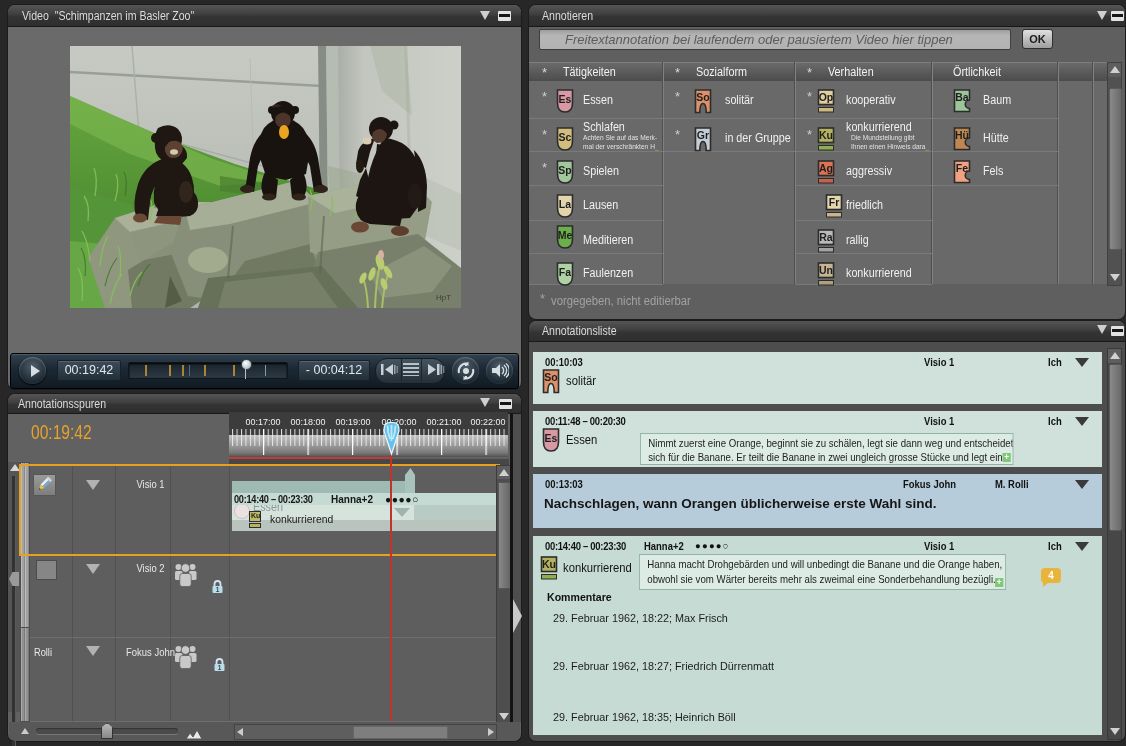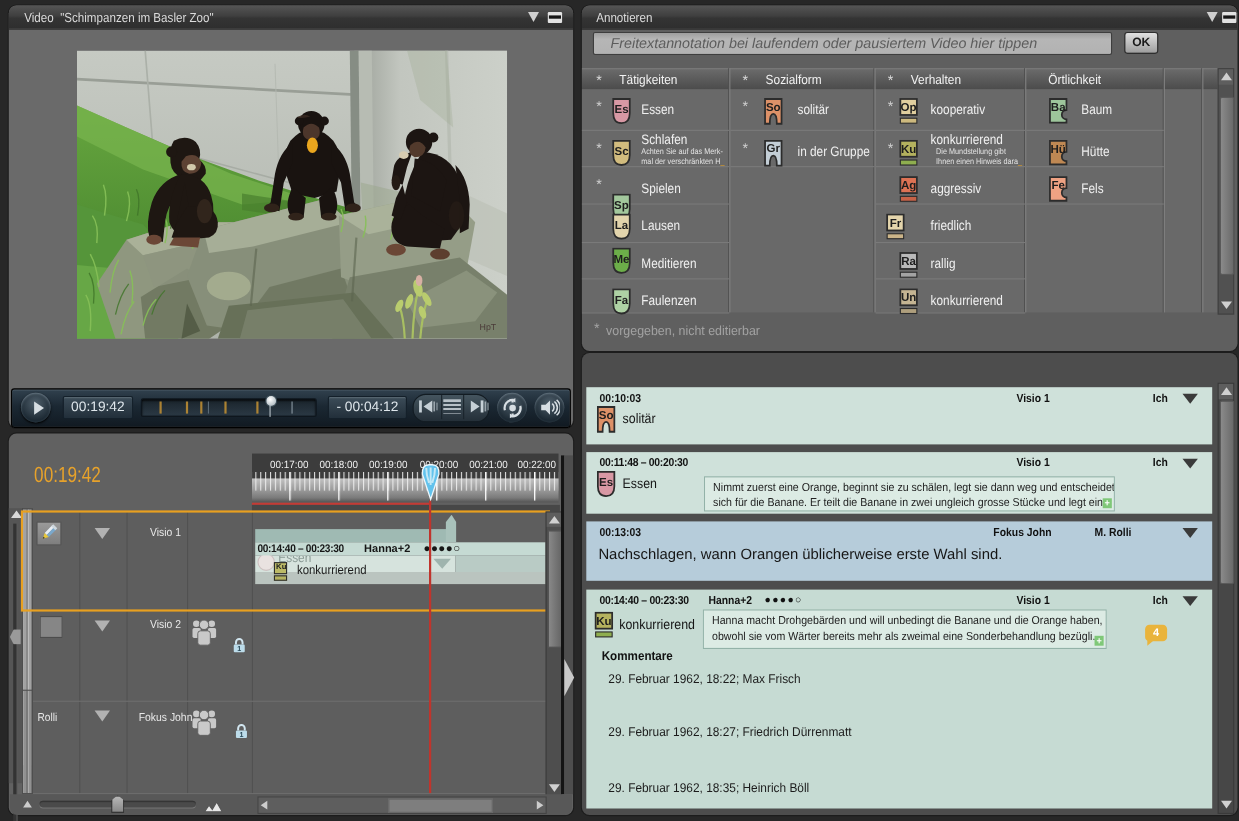--- a/index.html
+++ b/index.html
@@ -235,20 +235,25 @@
 
     <div class="abs" style="left:475px;top:3px;width:27px;height:27px;border-radius:50%;background:radial-gradient(circle at 50% 35%,#4e5e6a,#1d2a34 70%);box-shadow:inset 0 1px 2px #6a7a86;"></div>
     <div class="abs" style="left:480px;top:8px;"><svg width="18" height="17">
           <path d="M1 6 H5 L9 2 V15 L5 11 H1 Z" fill="#d7dee3"></path>
           <path d="M11 5 A 4.5 4.5 0 0 1 11 12 M13 3 A 7 7 0 0 1 13 14 M15 1.5 A 9 9 0 0 1 15 15.5" stroke="#d7dee3" stroke-width="1.4" fill="none"></path>
         </svg></div>
   </div>
 </div>
 
 <div class="panel" style="left:8px;top:394px;width:513px;height:347px;background:#616161;">
+  <div class="tbar" style="height:19px;">
+      <span class="tt" style="top:3px;left:10px;">Annotationsspuren</span>
+    <div class="tri-d" style="right:31px;top:4px;"></div>
+    <div class="mico" style="right:9px;top:5px;"></div>
+  </div>
 
   <div class="abs" style="left:23px;top:27px;color:#e7a22b;font-size:20px;transform:scaleX(.78);transform-origin:0 50%;">00:19:42</div>
 
   <div class="abs" style="left:221px;top:18px;width:279px;height:45px;overflow:hidden;">
     <svg width="279" height="45">
       <defs>
         <linearGradient id="rg" x1="0" y1="0" x2="0" y2="1">
           <stop offset="0" stop-color="#c2c2c2"></stop>
             <stop offset="0.45" stop-color="#9c9c9c"></stop>
           <stop offset="0.8" stop-color="#7a7a7a"></stop>
@@ -409,21 +414,21 @@
     </div>
   </div>
 </div>
 
 <div class="panel" style="left:529px;top:5px;width:596px;height:314px;background:#5f5f5f;">
   <div class="tbar">
       <span class="tt" style="left:13px;">Annotieren</span>
     <div class="tri-d" style="right:18px;top:6px;"></div>
     <div class="mico" style="right:1px;top:6px;"></div>
   </div>
-  <div class="abs" style="left:10px;top:24px;width:470px;height:19px;background:linear-gradient(#9e9e9e,#b6b6b6 30%,#b2b2b2);border:1px solid #3e3e3e;border-radius:2px;color:#5c5c5c;font-style:italic;font-size:13px;line-height:19px;"><span style="margin-left:15px;">Freitextannotation bei laufendem oder pausiertem Video hier tippen</span></div>
+  <div class="abs" style="left:10px;top:24px;width:470px;height:19px;background:linear-gradient(#9e9e9e,#b6b6b6 30%,#b2b2b2);border:1px solid #3e3e3e;border-radius:2px;color:#5c5c5c;font-style:italic;font-size:13px;line-height:19px;"><span style="margin-left:25px;">Freitextannotation bei laufendem oder pausiertem Video hier tippen</span></div>
 <div class="abs" style="left:493px;top:24px;width:29px;height:18px;background:linear-gradient(#e0e0e0,#9e9e9e);border:1px solid #2e2e2e;border-radius:3px;color:#1a1a1a;font-size:11px;font-weight:bold;text-align:center;line-height:18px;">OK</div>
 <div class="abs" style="left:0px;top:57px;width:578px;height:18px;background:linear-gradient(#6a6a6a,#4c4c4c);border-top:1px solid #7e7e7e;border-bottom:1px solid #3a3a3a;"></div>
 <div class="abs" style="left:13px;top:60px;color:#d8d8d8;font-size:13px;">*</div>
 <div class="abs" style="left:34px;top:60px;color:#f2f2f2;font-size:12px;transform:scaleX(.9);transform-origin:0 50%;white-space:nowrap;">Tätigkeiten</div>
 <div class="abs" style="left:146px;top:60px;color:#d8d8d8;font-size:13px;">*</div>
 <div class="abs" style="left:167px;top:60px;color:#f2f2f2;font-size:12px;transform:scaleX(.9);transform-origin:0 50%;white-space:nowrap;">Sozialform</div>
 <div class="abs" style="left:278px;top:60px;color:#d8d8d8;font-size:13px;">*</div>
 <div class="abs" style="left:299px;top:60px;color:#f2f2f2;font-size:12px;transform:scaleX(.9);transform-origin:0 50%;white-space:nowrap;">Verhalten</div>
 <div class="abs" style="left:424px;top:60px;color:#f2f2f2;font-size:12px;transform:scaleX(.9);transform-origin:0 50%;white-space:nowrap;">Örtlichkeit</div>
 <div class="abs" style="left:0px;top:76px;width:578px;height:203px;background:#696969;"></div>
@@ -455,21 +460,21 @@
         <text x="9" y="14" font-size="10.5" font-weight="bold" text-anchor="middle" fill="#1e1e1e" font-family="Liberation Sans">Es</text>
       </svg></div>
 <div class="abs" style="left:54px;top:88px;color:#f0f0f0;font-size:12.5px;transform:scaleX(.86);transform-origin:0 50%;white-space:nowrap;">Essen</div>
 <div class="abs" style="left:13px;top:122px;color:#cecece;font-size:13px;">*</div>
 <div class="abs" style="left:27px;top:122px;"><svg width="18" height="25">
         <path d="M1.5 1 L16.5 1 L16.5 14 Q16.5 23 9 23 Q1.5 23 1.5 14 Z" fill="#d2bc7e" stroke="#2c2c2c" stroke-width="1.6"></path>
         <text x="9" y="14" font-size="10.5" font-weight="bold" text-anchor="middle" fill="#1e1e1e" font-family="Liberation Sans">Sc</text>
       </svg></div>
 <div class="abs" style="left:54px;top:115px;color:#f0f0f0;font-size:12.5px;transform:scaleX(.86);transform-origin:0 50%;white-space:nowrap;">Schlafen</div>
 <div class="abs" style="left:13px;top:155px;color:#cecece;font-size:13px;">*</div>
-<div class="abs" style="left:27px;top:155px;margin-top:16px;"><svg width="18" height="25">
+<div class="abs" style="left:27px;top:155px;"><svg width="18" height="25">
         <path d="M1.5 1 L16.5 1 L16.5 14 Q16.5 23 9 23 Q1.5 23 1.5 14 Z" fill="#a2c79c" stroke="#2c2c2c" stroke-width="1.6"></path>
         <text x="9" y="14" font-size="10.5" font-weight="bold" text-anchor="middle" fill="#1e1e1e" font-family="Liberation Sans">Sp</text>
       </svg></div>
 <div class="abs" style="left:54px;top:159px;color:#f0f0f0;font-size:12.5px;transform:scaleX(.86);transform-origin:0 50%;white-space:nowrap;">Spielen</div>
 <div class="abs" style="left:27px;top:189px;"><svg width="18" height="25">
         <path d="M1.5 1 L16.5 1 L16.5 14 Q16.5 23 9 23 Q1.5 23 1.5 14 Z" fill="#e2d4ac" stroke="#2c2c2c" stroke-width="1.6"></path>
         <text x="9" y="14" font-size="10.5" font-weight="bold" text-anchor="middle" fill="#1e1e1e" font-family="Liberation Sans">La</text>
       </svg></div>
 <div class="abs" style="left:54px;top:193px;color:#f0f0f0;font-size:12.5px;transform:scaleX(.86);transform-origin:0 50%;white-space:nowrap;">Lausen</div>
 <div class="abs" style="left:27px;top:220px;"><svg width="18" height="25">
@@ -508,21 +513,21 @@
         <rect x="1.5" y="18.5" width="15" height="4.5" fill="#8fae4f" stroke="#2c2c2c" stroke-width="1"></rect>
         <text x="9" y="12" font-size="10.5" font-weight="bold" text-anchor="middle" fill="#1e1e1e" font-family="Liberation Sans">Ku</text>
       </svg></div>
 <div class="abs" style="left:317px;top:115px;color:#f0f0f0;font-size:12.5px;transform:scaleX(.86);transform-origin:0 50%;white-space:nowrap;">konkurrierend</div>
 <div class="abs" style="left:288px;top:155px;"><svg width="18" height="25">
         <rect x="1.5" y="1" width="15" height="14.5" fill="#dd7254" stroke="#2c2c2c" stroke-width="1.6"></rect>
         <rect x="1.5" y="18.5" width="15" height="4.5" fill="#c66247" stroke="#2c2c2c" stroke-width="1"></rect>
         <text x="9" y="12" font-size="10.5" font-weight="bold" text-anchor="middle" fill="#1e1e1e" font-family="Liberation Sans">Ag</text>
       </svg></div>
 <div class="abs" style="left:317px;top:159px;color:#f0f0f0;font-size:12.5px;transform:scaleX(.86);transform-origin:0 50%;white-space:nowrap;">aggressiv</div>
-<div class="abs" style="left:276px;top:189px;"><svg width="18" height="25">
+<div class="abs" style="left:296px;top:189px;"><svg width="18" height="25">
         <rect x="1.5" y="1" width="15" height="14.5" fill="#e4d5ac" stroke="#2c2c2c" stroke-width="1.6"></rect>
         <rect x="1.5" y="18.5" width="15" height="4.5" fill="#cbb488" stroke="#2c2c2c" stroke-width="1"></rect>
         <text x="9" y="12" font-size="10.5" font-weight="bold" text-anchor="middle" fill="#1e1e1e" font-family="Liberation Sans">Fr</text>
       </svg></div>
 <div class="abs" style="left:317px;top:193px;color:#f0f0f0;font-size:12.5px;transform:scaleX(.86);transform-origin:0 50%;white-space:nowrap;">friedlich</div>
 <div class="abs" style="left:288px;top:224px;"><svg width="18" height="25">
         <rect x="1.5" y="1" width="15" height="14.5" fill="#b9b9b9" stroke="#2c2c2c" stroke-width="1.6"></rect>
         <rect x="1.5" y="18.5" width="15" height="4.5" fill="#a3a3a3" stroke="#2c2c2c" stroke-width="1"></rect>
         <text x="9" y="12" font-size="10.5" font-weight="bold" text-anchor="middle" fill="#1e1e1e" font-family="Liberation Sans">Ra</text>
       </svg></div>
@@ -556,20 +561,25 @@
         <div style="margin:3px auto;width:0;border-left:5px solid transparent;border-right:5px solid transparent;border-bottom:7px solid #d0d0d0;"></div>
       </div>
 <div class="abs" style="left:1px;top:25px;width:11px;height:160px;background:linear-gradient(90deg,#8a8a8a,#6a6a6a);border:1px solid #5a5a5a;border-radius:2px;"></div>
 <div class="abs" style="left:0;bottom:0;width:13px;height:14px;">
         <div style="margin:3px auto;width:0;border-left:5px solid transparent;border-right:5px solid transparent;border-top:7px solid #d0d0d0;"></div>
       </div>
 </div>
 </div>
 
 <div class="panel" style="left:529px;top:321px;width:596px;height:420px;background:#4d4d4d;">
+  <div class="tbar" style="height:20px;">
+      <span class="tt" style="left:13px;top:3px;">Annotationsliste</span>
+    <div class="tri-d" style="right:18px;top:4px;"></div>
+    <div class="mico" style="right:1px;top:5px;"></div>
+  </div>
   <div class="abs" style="left:4px;top:31px;width:569px;height:52px;background:#cfe1da;"></div>
 <div class="abs" style="left:16px;top:35px;color:#111;font-size:10.5px;font-weight:bold;transform:scaleX(.9);transform-origin:0 50%;white-space:nowrap;">00:10:03</div>
 <div class="abs" style="left:395px;top:35px;color:#111;font-size:10.5px;font-weight:bold;transform:scaleX(.9);transform-origin:0 50%;white-space:nowrap;">Visio 1</div>
 <div class="abs" style="left:519px;top:35px;color:#111;font-size:10.5px;font-weight:bold;transform:scaleX(.9);transform-origin:0 50%;white-space:nowrap;">Ich</div>
 <div class="abs" style="left:546px;top:37px;width:0;height:0;border-left:7px solid transparent;border-right:7px solid transparent;border-top:9px solid #3a3a3a;"></div>
 <div class="abs" style="left:13px;top:48px;"><svg width="18" height="25">
         <path d="M1.5 1 H16.5 V23.5 H12.2 C12.2 17 11 14.5 9 14.5 C7 14.5 5.8 17 5.8 23.5 H1.5 Z" fill="#dd9168" stroke="#2c2c2c" stroke-width="1.6"></path>
         <text x="9" y="11.5" font-size="10.5" font-weight="bold" text-anchor="middle" fill="#1e1e1e" font-family="Liberation Sans">So</text>
       </svg></div>
 <div class="abs" style="left:37px;top:53px;color:#151515;font-size:12.5px;transform:scaleX(.9);transform-origin:0 50%;white-space:nowrap;">solitär</div>
@@ -582,21 +592,21 @@
         <path d="M1.5 1 L16.5 1 L16.5 14 Q16.5 23 9 23 Q1.5 23 1.5 14 Z" fill="#d898a4" stroke="#2c2c2c" stroke-width="1.6"></path>
         <text x="9" y="14" font-size="10.5" font-weight="bold" text-anchor="middle" fill="#1e1e1e" font-family="Liberation Sans">Es</text>
       </svg></div>
 <div class="abs" style="left:37px;top:112px;color:#151515;font-size:12.5px;transform:scaleX(.9);transform-origin:0 50%;white-space:nowrap;">Essen</div>
 <div class="abs" style="left:111px;top:112px;width:396px;height:28px;background:#dcebe4;border:1px solid #93b2a8;color:#222;font-size:10.5px;line-height:14px;padding:2px 0 0 8px;white-space:nowrap;overflow:hidden;transform:scaleX(.92);transform-origin:0 0;">Nimmt zuerst eine Orange, beginnt sie zu schälen, legt sie dann weg und entscheidet<br>sich für die Banane. Er teilt die Banane in zwei ungleich grosse Stücke und legt eine<div class="abs" style="right:2px;bottom:2px;width:9px;height:9px;background:#7fc878;color:#fff;font-size:9px;line-height:9px;text-align:center;font-weight:bold;">+</div></div>
 <div class="abs" style="left:4px;top:153px;width:569px;height:54px;background:#b6ccda;"></div>
 <div class="abs" style="left:16px;top:157px;color:#111;font-size:10.5px;font-weight:bold;transform:scaleX(.9);transform-origin:0 50%;white-space:nowrap;">00:13:03</div>
 <div class="abs" style="left:374px;top:157px;color:#111;font-size:10.5px;font-weight:bold;transform:scaleX(.9);transform-origin:0 50%;white-space:nowrap;">Fokus John</div>
 <div class="abs" style="left:466px;top:157px;color:#111;font-size:10.5px;font-weight:bold;transform:scaleX(.9);transform-origin:0 50%;white-space:nowrap;">M. Rolli</div>
 <div class="abs" style="left:546px;top:159px;width:0;height:0;border-left:7px solid transparent;border-right:7px solid transparent;border-top:9px solid #3a3a3a;"></div>
-<div class="abs" style="left:15px;top:175px;color:#161616;font-size:13.5px;white-space:nowrap;">Nachschlagen, wann Orangen üblicherweise erste Wahl sind.</div>
+<div class="abs" style="left:15px;top:175px;color:#161616;font-size:13.5px;white-space:nowrap;font-weight:bold;">Nachschlagen, wann Orangen üblicherweise erste Wahl sind.</div>
 <div class="abs" style="left:4px;top:215px;width:569px;height:199px;background:#c6dbd3;"></div>
 <div class="abs" style="left:16px;top:219px;color:#111;font-size:10.5px;font-weight:bold;letter-spacing:-0.3px;transform:scaleX(.9);transform-origin:0 50%;white-space:nowrap;">00:14:40 – 00:23:30</div>
 <div class="abs" style="left:115px;top:219px;color:#111;font-size:10.5px;font-weight:bold;transform:scaleX(.9);transform-origin:0 50%;white-space:nowrap;">Hanna+2</div>
     <div class="abs" style="left:166px;top:219px;color:#111;font-size:9.5px;letter-spacing:1.2px;">●●●●○</div>
 <div class="abs" style="left:395px;top:219px;color:#111;font-size:10.5px;font-weight:bold;transform:scaleX(.9);transform-origin:0 50%;white-space:nowrap;">Visio 1</div>
 <div class="abs" style="left:519px;top:219px;color:#111;font-size:10.5px;font-weight:bold;transform:scaleX(.9);transform-origin:0 50%;white-space:nowrap;">Ich</div>
 <div class="abs" style="left:546px;top:221px;width:0;height:0;border-left:7px solid transparent;border-right:7px solid transparent;border-top:9px solid #3a3a3a;"></div>
 <div class="abs" style="left:11px;top:235px;"><svg width="18" height="25">
         <rect x="1.5" y="1" width="15" height="14.5" fill="#b4b25e" stroke="#2c2c2c" stroke-width="1.6"></rect>
         <rect x="1.5" y="18.5" width="15" height="4.5" fill="#8fae4f" stroke="#2c2c2c" stroke-width="1"></rect>

